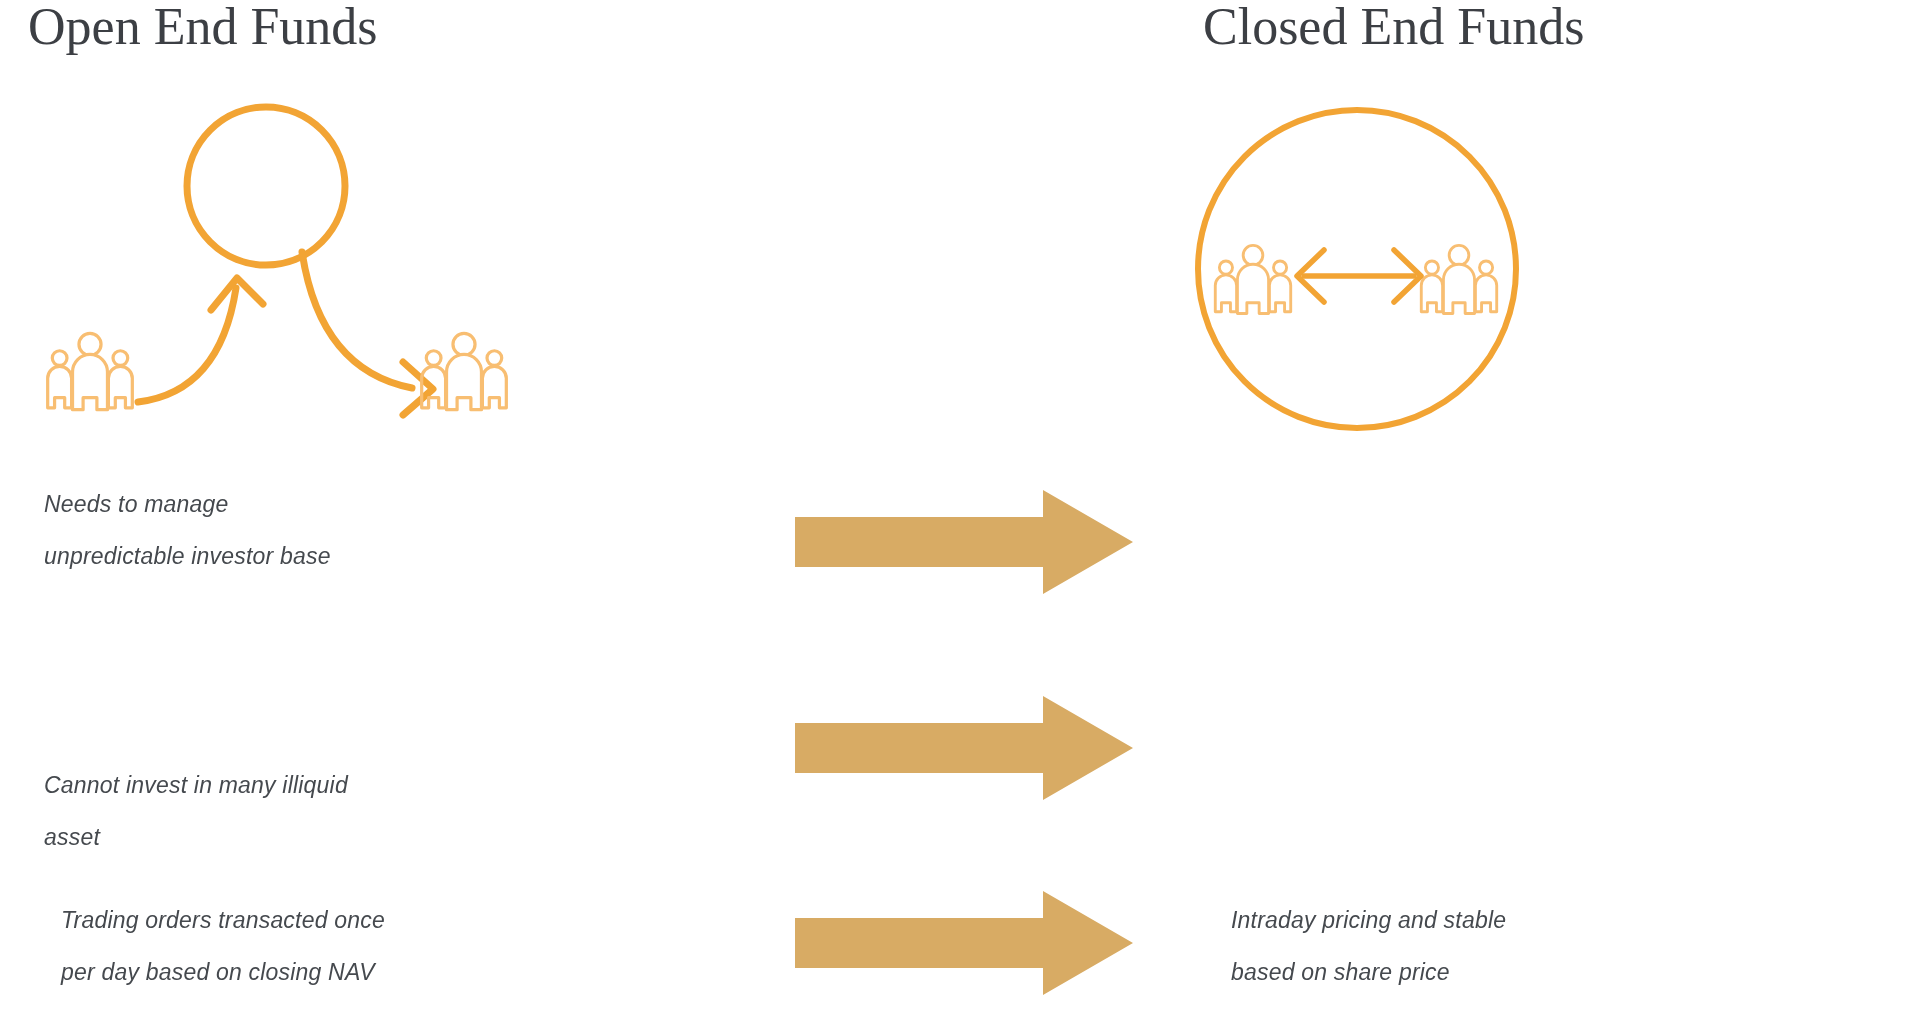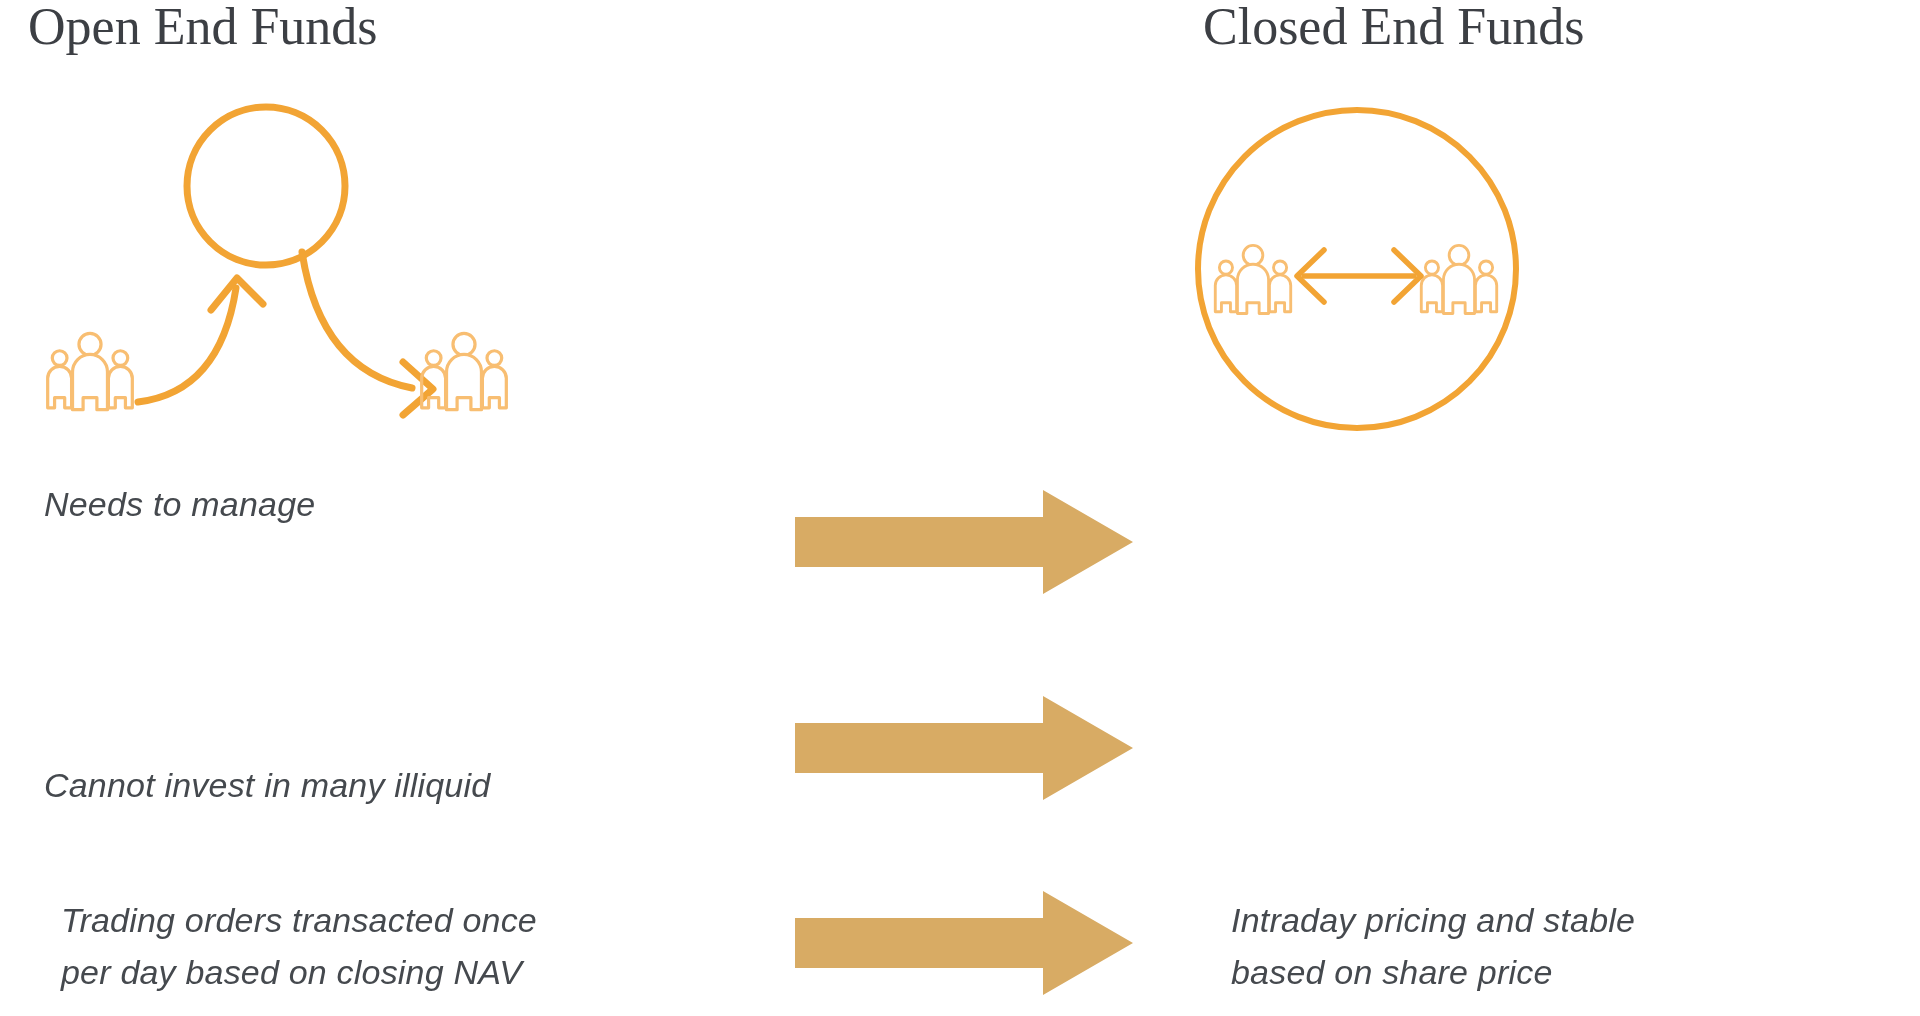--- a/index.html
+++ b/index.html
@@ -31,21 +31,21 @@
     white-space:nowrap;
   }
   .col-title.left{left:28px;}
   .col-title.right{left:1203px;}
   .illus{position:absolute;}
   .illus.left{left:20px;top:82px;width:500px;height:345px;}
   .illus.right{left:1190px;top:98px;width:340px;height:345px;}
   .point{
     position:absolute;
     font-style:italic;
-    font-size:34px;
+    font-size:23px;
     line-height:52px;
     color:var(--ink);
     letter-spacing:0.2px;
   }
   .point span{display:block;white-space:nowrap;}
   .point.c-left{left:44px;}
   .point.c-right{left:1214px;}
   .r1{top:478px;}
   .r2{top:759px;}
   .r3{top:894px;margin-left:17px;}
@@ -104,27 +104,29 @@
     <use href="#people-group" transform="translate(228,140) scale(0.82)" width="100" height="100"></use>
     <g fill="none" stroke="var(--orange)" stroke-width="5.5" stroke-linecap="round" stroke-linejoin="round">
       <line x1="114" y1="178" x2="224" y2="178"></line>
       <polyline points="134,152 107,178 134,204"></polyline>
       <polyline points="204,152 231,178 204,204"></polyline>
     </g>
   </svg>
 
   <div class="point c-left r1">
     <span>Needs to manage</span>
+    <span>unpredictable investor base</span>
   </div>
   <svg class="arrow a1" viewBox="0 0 338 104" xmlns="http://www.w3.org/2000/svg">
     <polygon points="0,27 248,27 248,0 338,52 248,104 248,77 0,77"></polygon>
   </svg>
 
   <div class="point c-left r2">
     <span>Cannot invest in many illiquid</span>
+    <span>asset</span>
   </div>
   <svg class="arrow a2" viewBox="0 0 338 104" xmlns="http://www.w3.org/2000/svg">
     <polygon points="0,27 248,27 248,0 338,52 248,104 248,77 0,77"></polygon>
   </svg>
 
   <div class="point c-left r3">
     <span>Trading orders transacted once</span>
     <span>per day based on closing NAV</span>
   </div>
   <svg class="arrow a3" viewBox="0 0 338 104" xmlns="http://www.w3.org/2000/svg">

